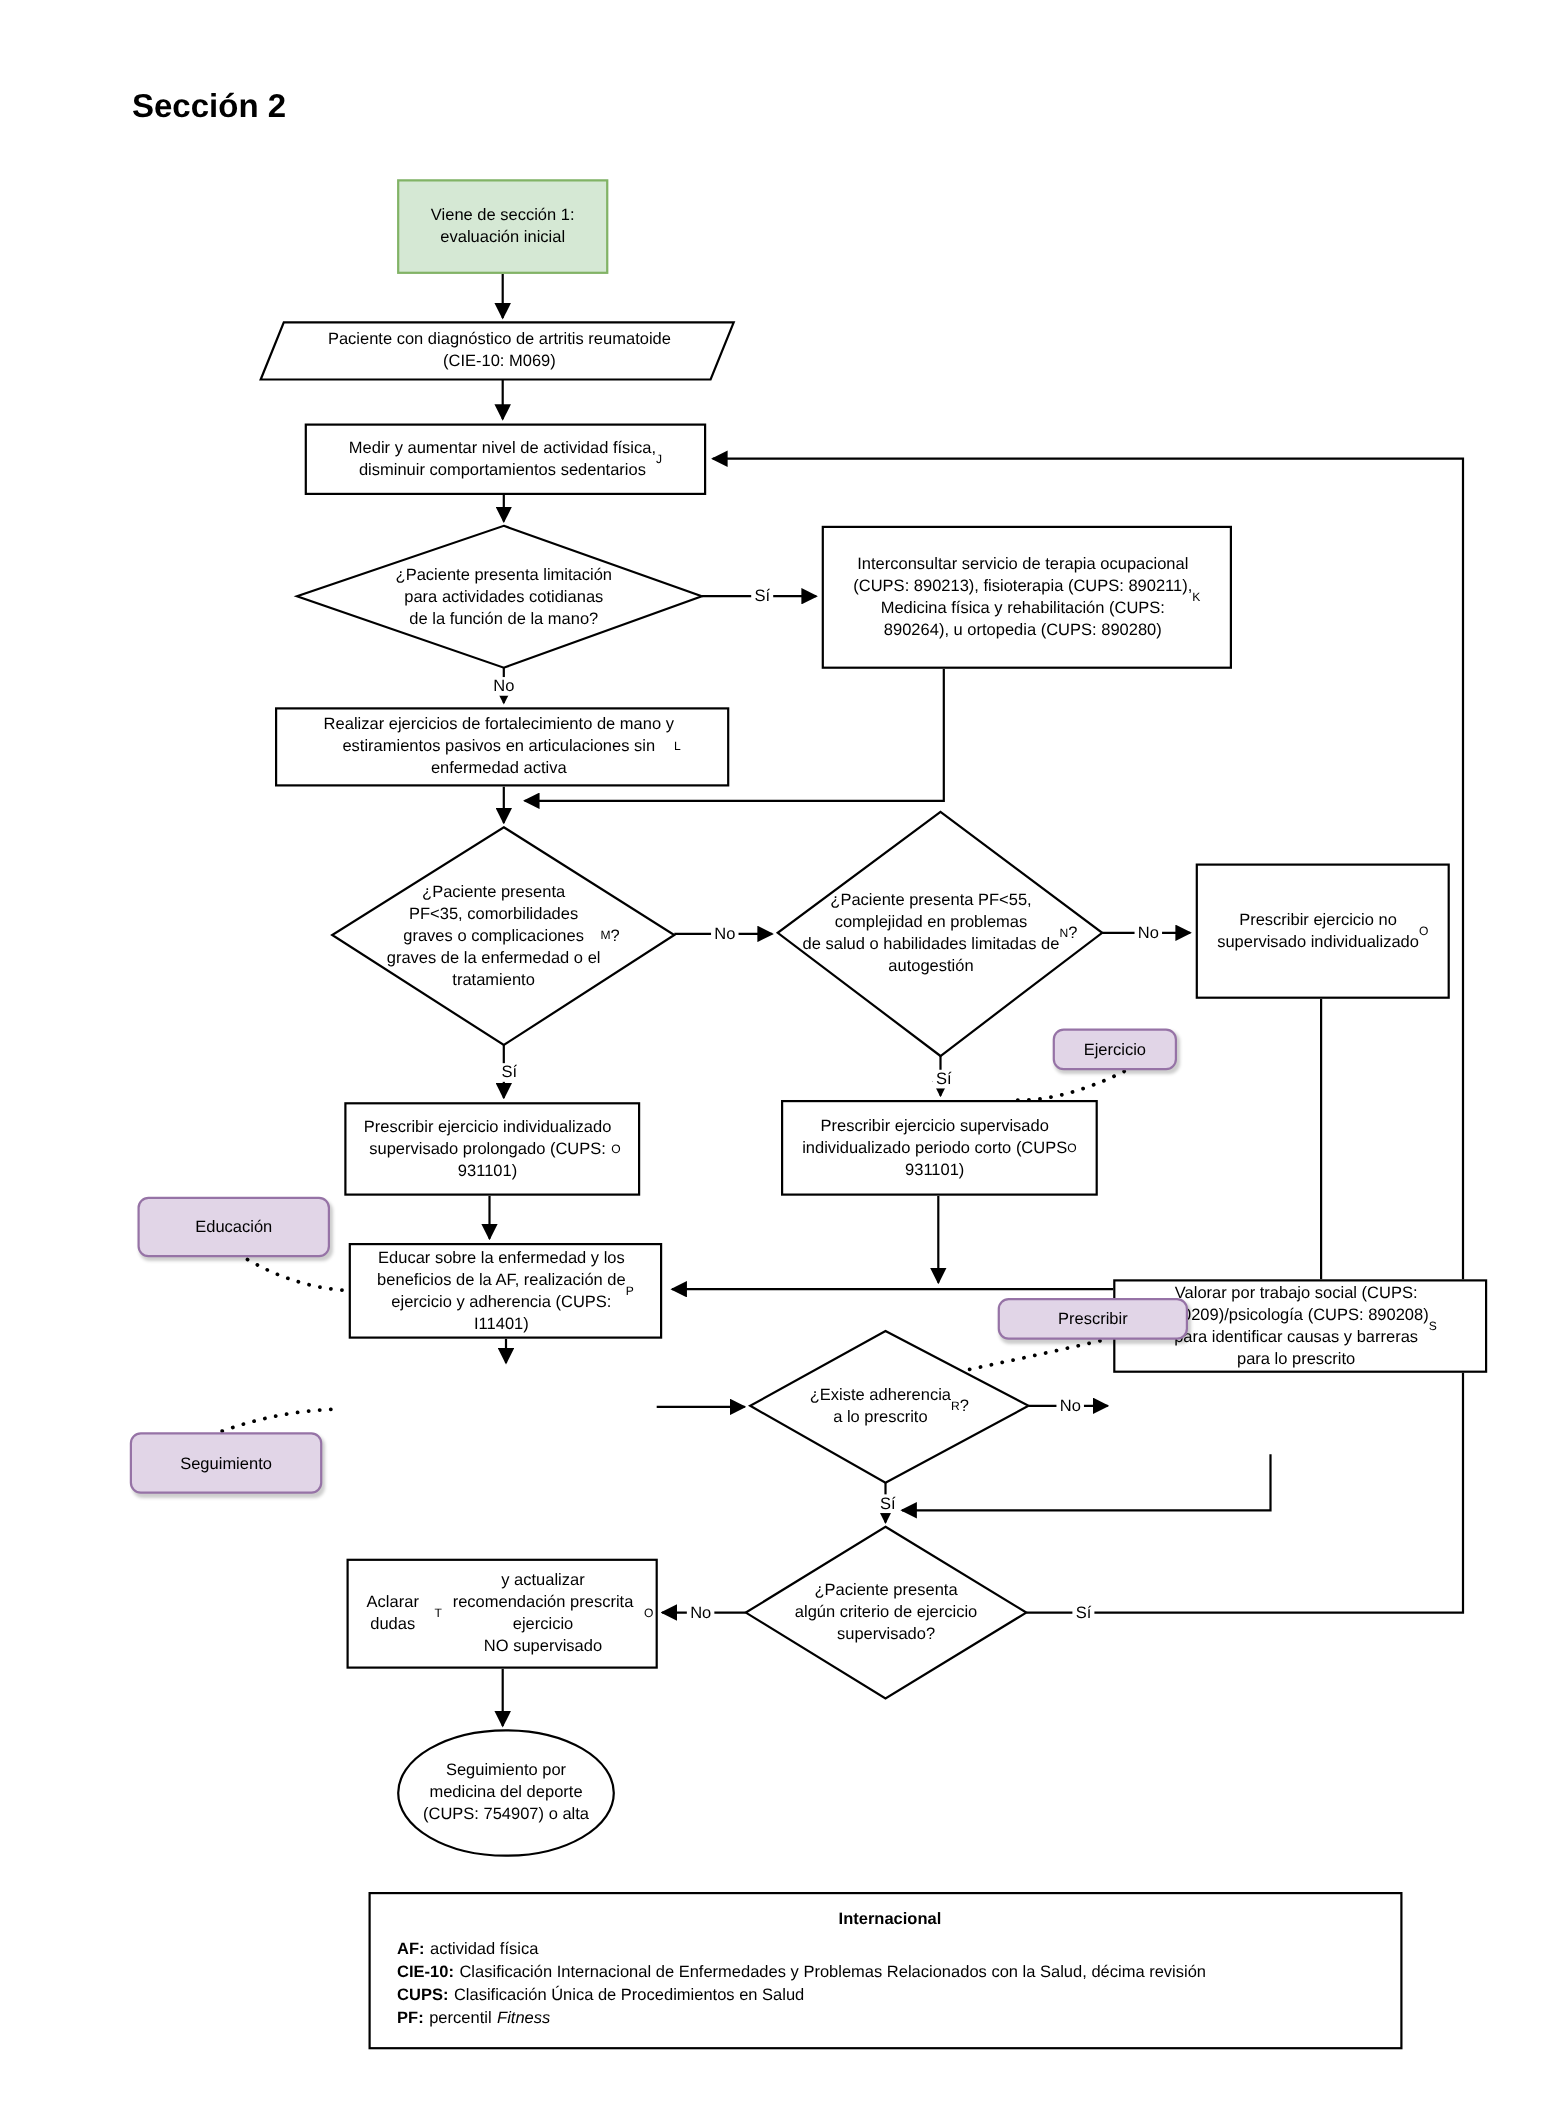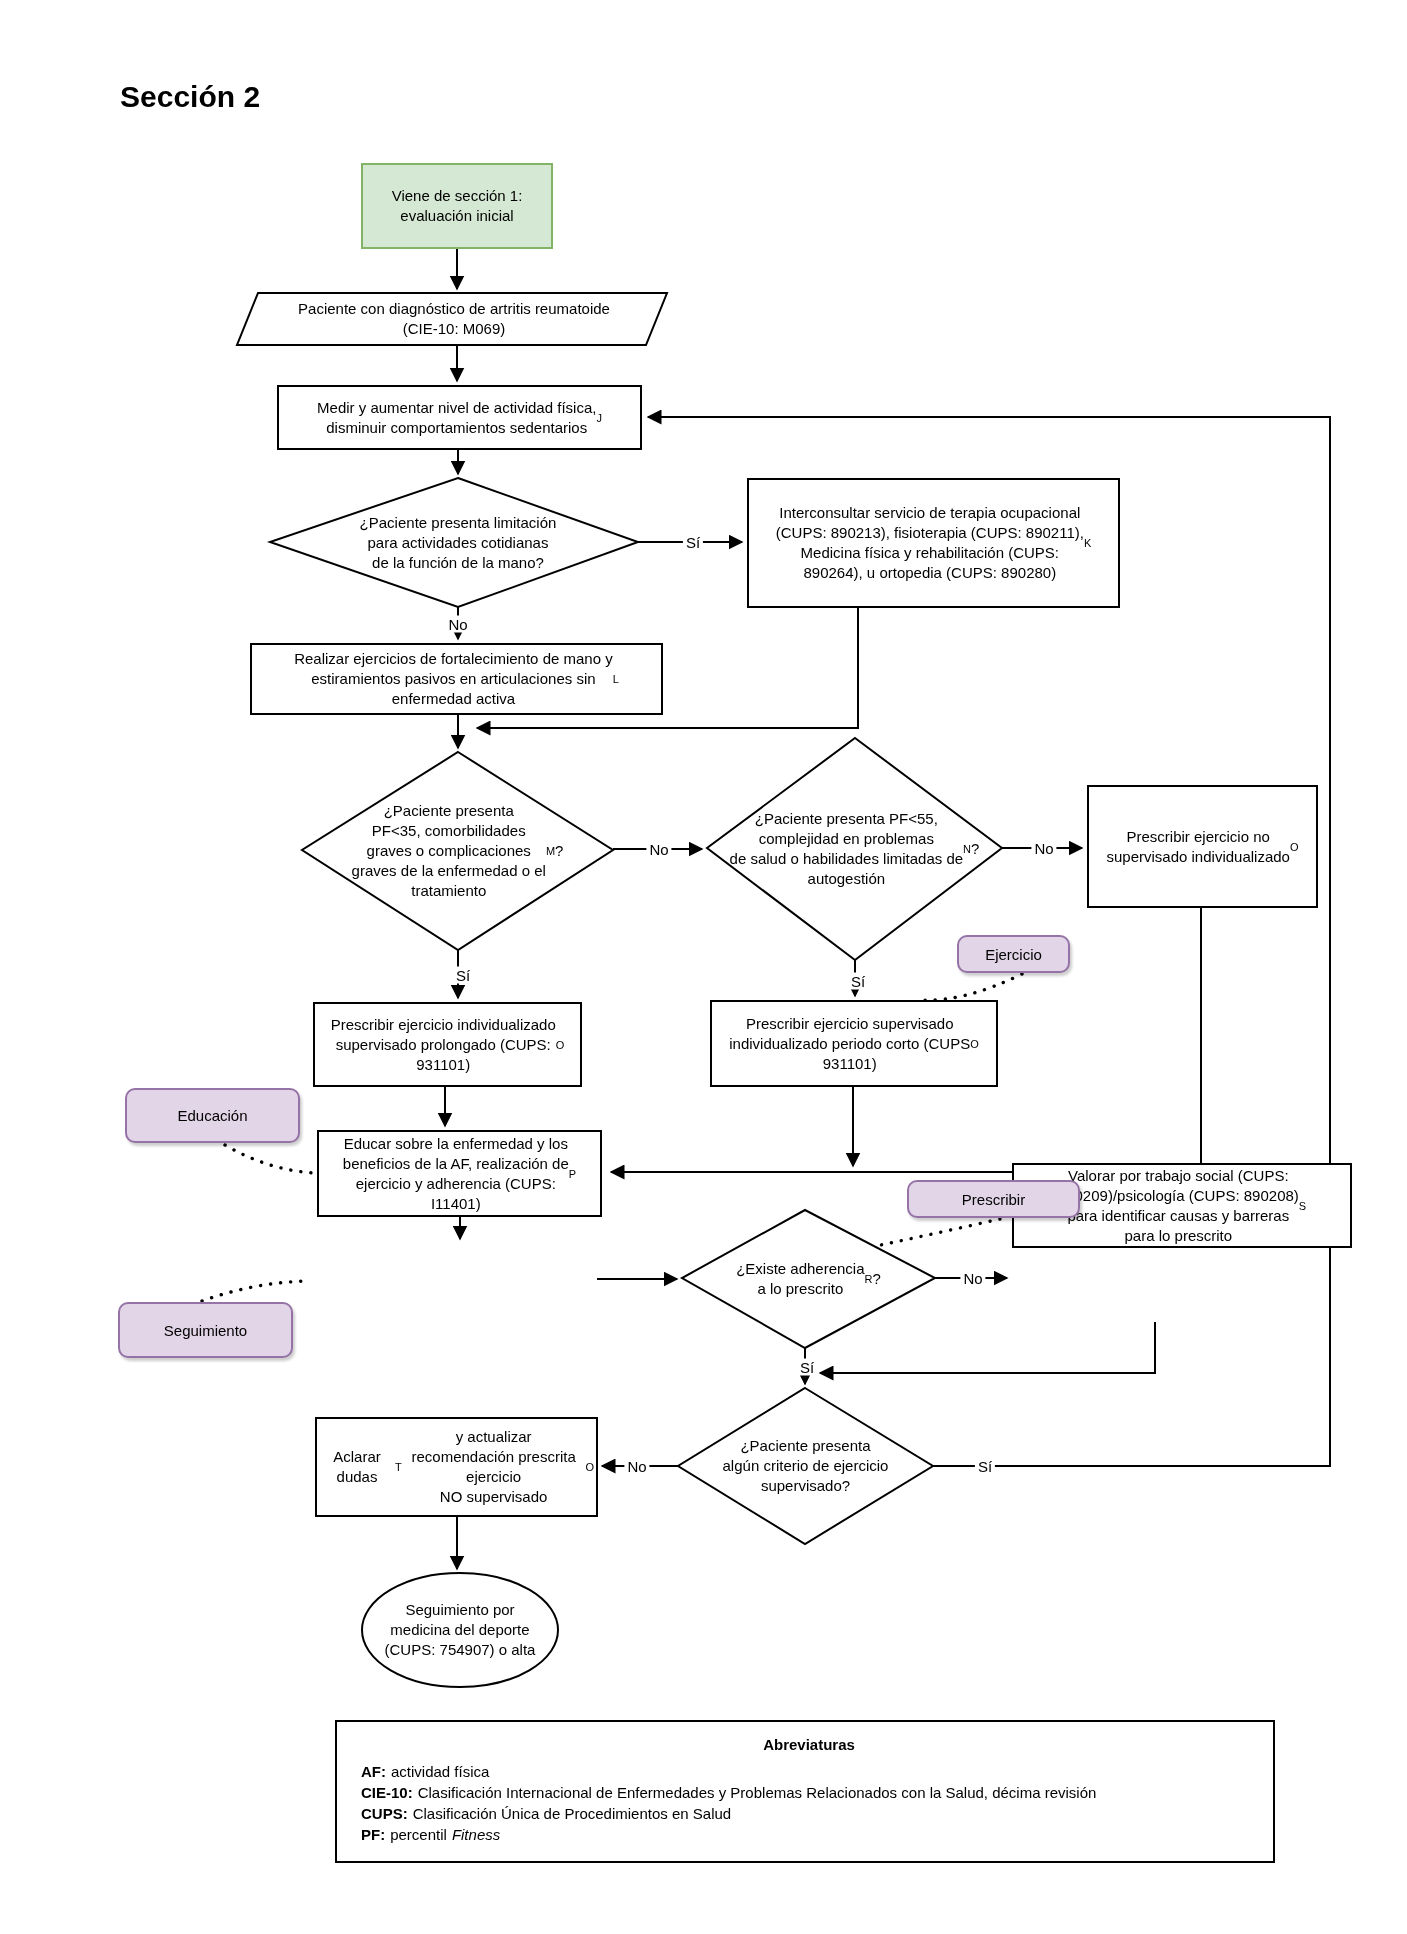--- a/index.html
+++ b/index.html
@@ -158,20 +158,20 @@
   <span class="elabel" style="left:659px;top:849px">No</span>
   <span class="elabel" style="left:463px;top:975px">Sí</span>
   <span class="elabel" style="left:1044px;top:848px">No</span>
   <span class="elabel" style="left:858px;top:981px">Sí</span>
   <span class="elabel" style="left:973px;top:1278px">No</span>
   <span class="elabel" style="left:807px;top:1367px">Sí</span>
   <span class="elabel" style="left:637px;top:1466px">No</span>
   <span class="elabel" style="left:985px;top:1466px">Sí</span>
 
   <div class="abbrev">
-    <div class="abbrev-title">Abreviaturas</div>
+    <div class="abbrev-title">Internacional</div>
     <div class="abbrev-row"><b>AF:</b><span>actividad física</span><i></i></div>
     <div class="abbrev-row"><b>CIE-10:</b><span>Clasificación Internacional de Enfermedades y Problemas Relacionados con la Salud, décima revisión</span><i></i></div>
     <div class="abbrev-row"><b>CUPS:</b><span>Clasificación Única de Procedimientos en Salud</span><i></i></div>
     <div class="abbrev-row"><b>PF:</b><span>percentil</span><i>Fitness</i></div>
   </div>
 
 </div>
 
 </body></html>

